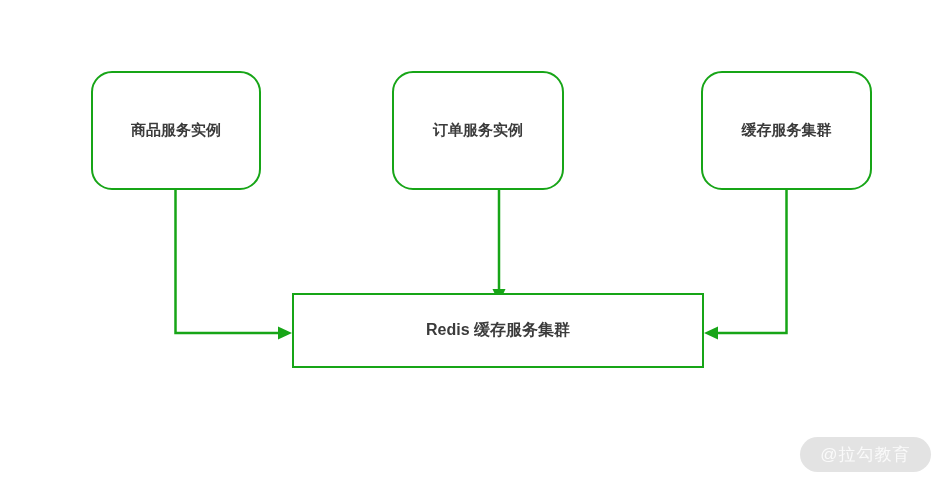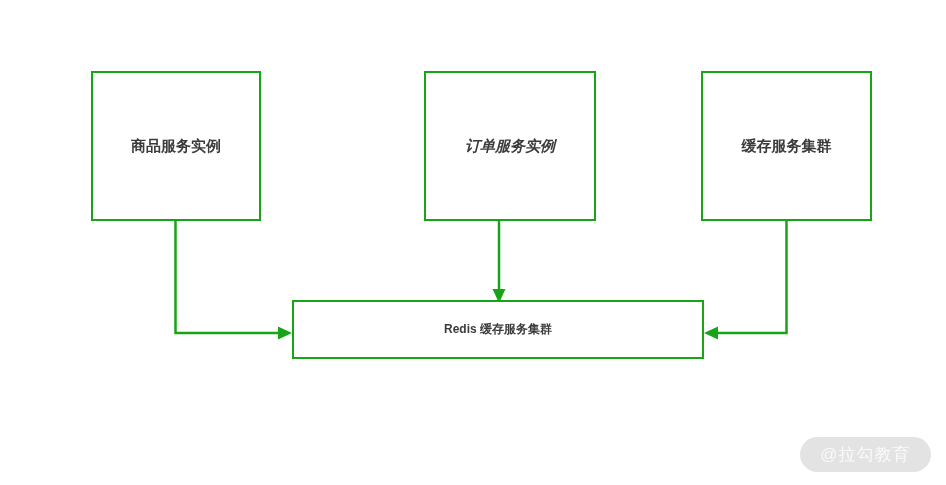--- a/index.html
+++ b/index.html
@@ -39,33 +39,34 @@
     justify-content: center;
     box-sizing: border-box;
     background: #ffffff;
     border: 2px solid var(--line, #17a517);
     color: var(--node_text, #3b3b3b);
     font-weight: bold;
     text-align: center;
   }
   .node-top {
     width: 170px;
-    height: 150px;
+    height: 119px;
     top: 71px;
     font-size: 15px;
+    border-radius: 21px;
   }
   #node-product   { left: 91px; }
-  #node-order     { left: 424px; width: 172px; font-style: italic; }
+  #node-order     { left: 392px; width: 172px; }
   #node-logistics { left: 701px; width: 171px; }
   #node-redis {
     left: 292px;
-    top: 300px;
+    top: 293px;
     width: 412px;
-    height: 59px;
-    font-size: 12px;
+    height: 75px;
+    font-size: 16px;
   }
   .watermark {
     position: absolute;
     left: 800px;
     top: 437px;
     width: 131px;
     height: 35px;
     border-radius: 18px;
     background: var(--watermark_bg, #e3e3e3);
     color: var(--watermark_text, #fafafa);

